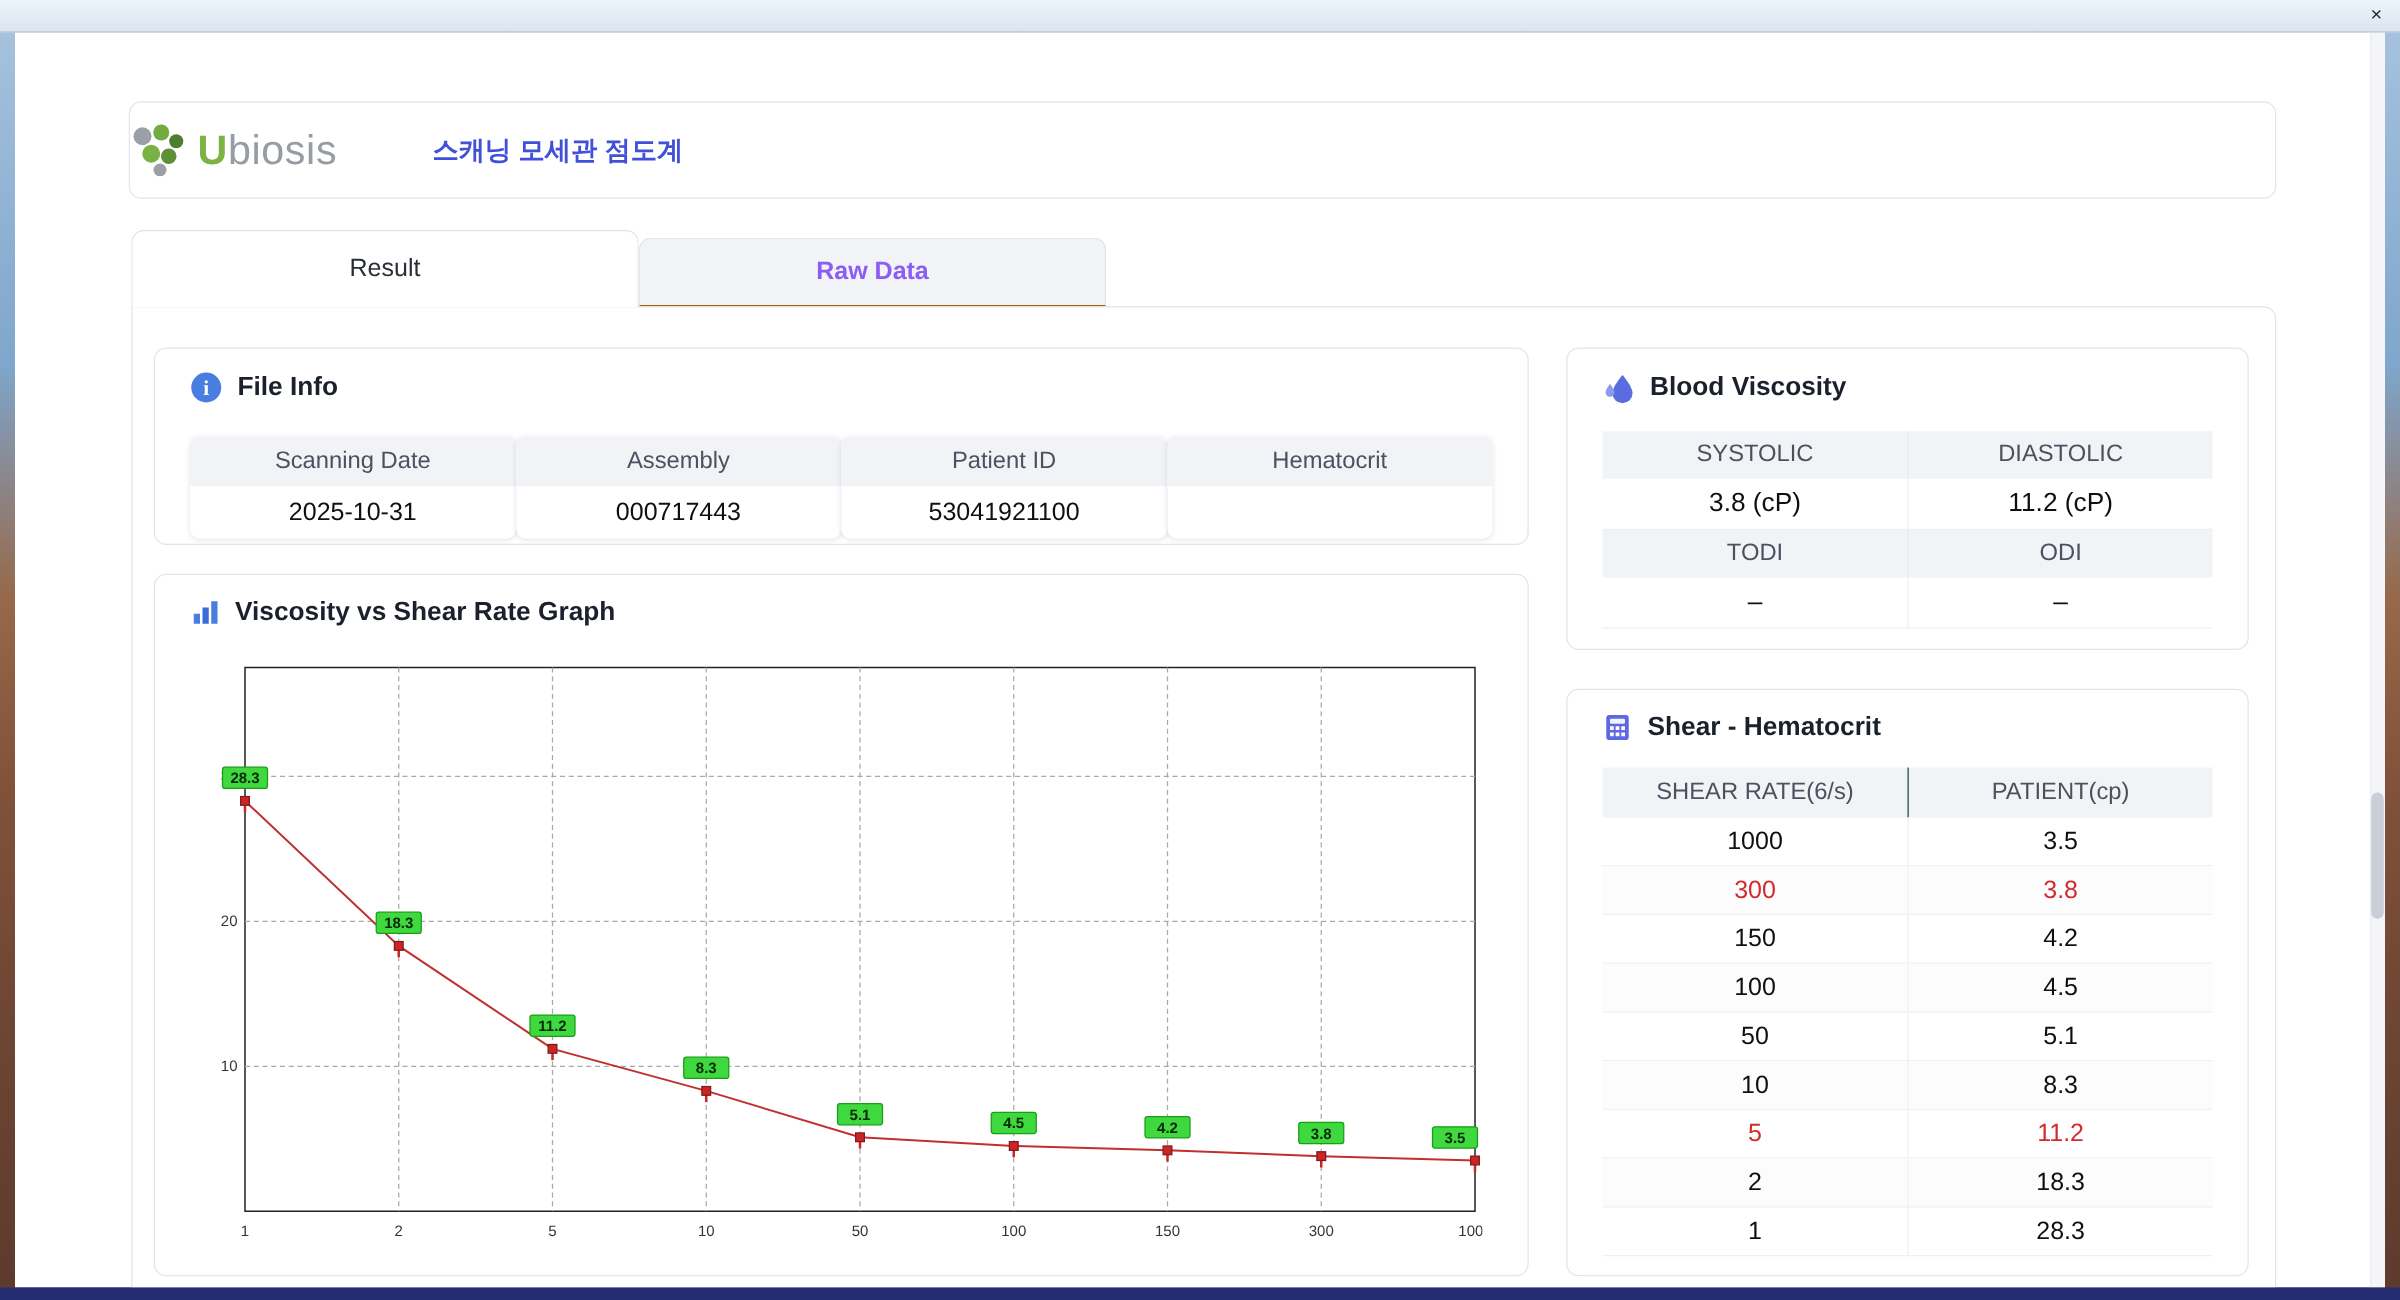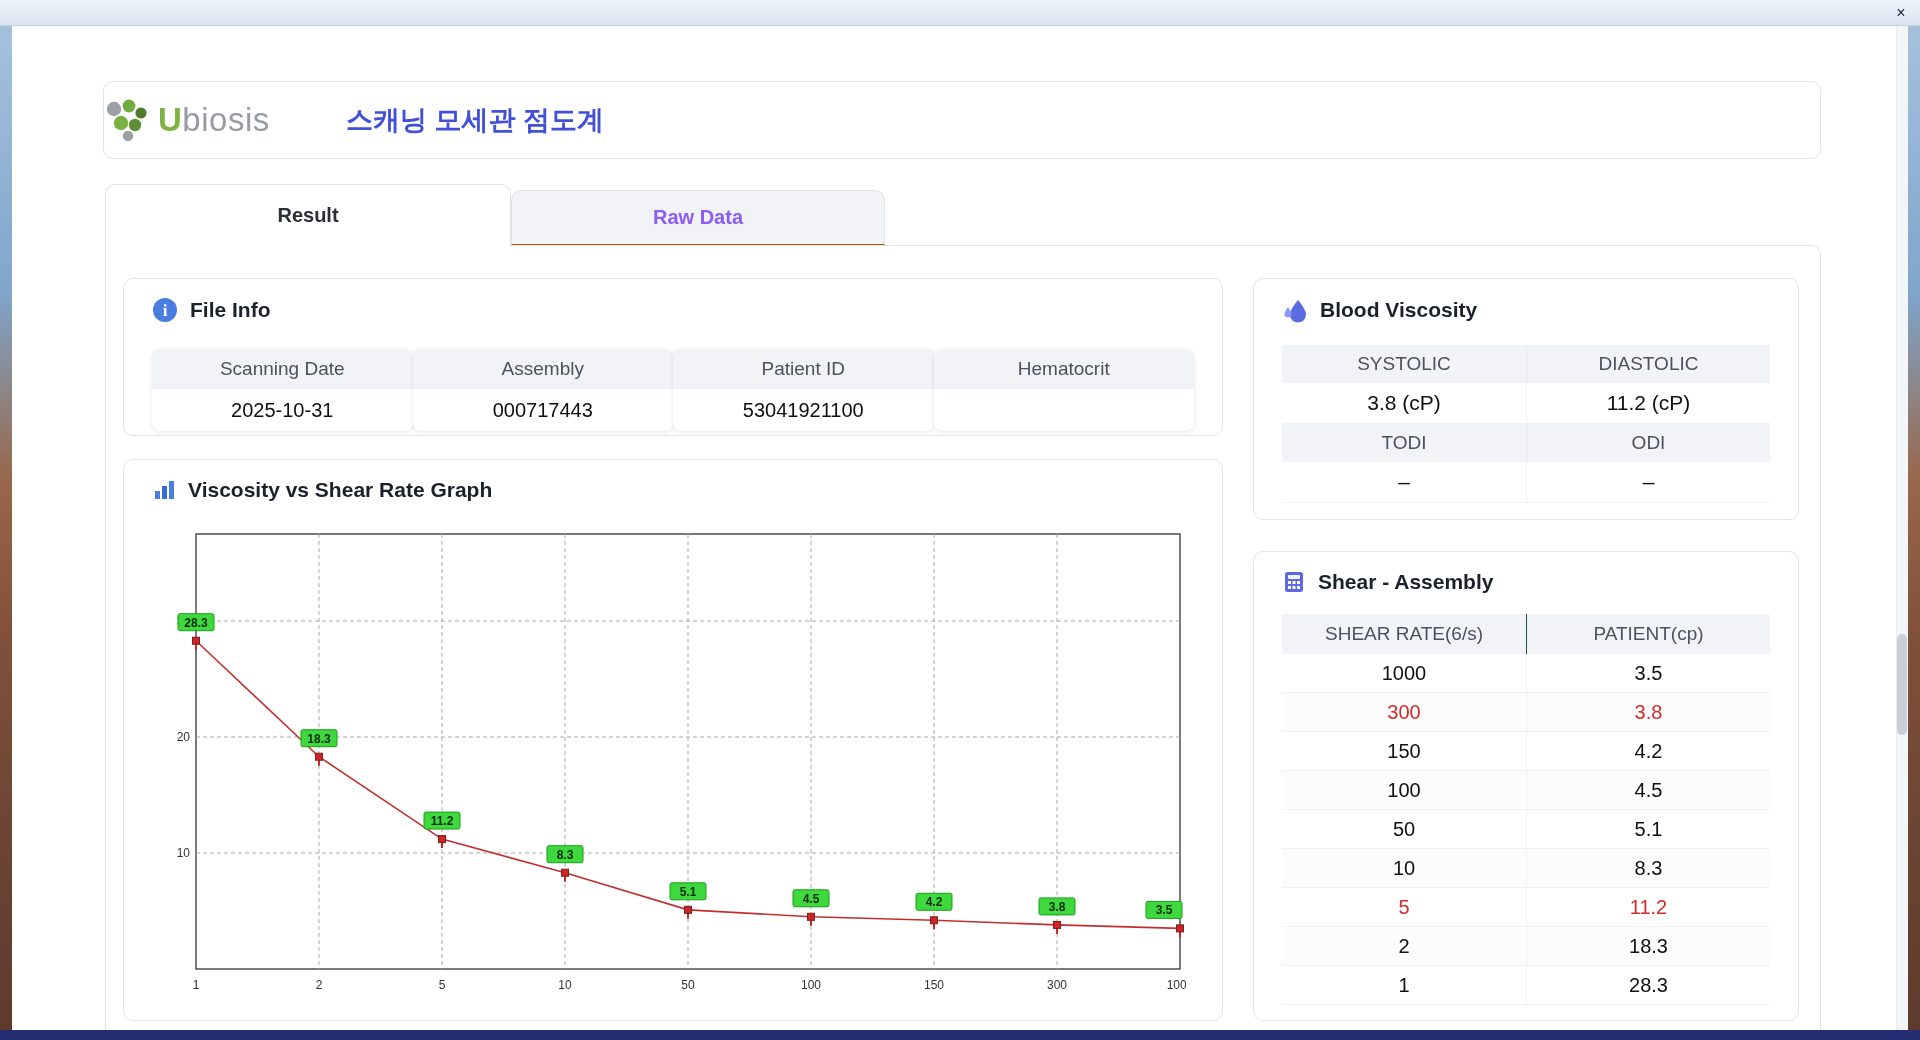--- a/index.html
+++ b/index.html
@@ -12,24 +12,24 @@
 
   .scrollbar{position:absolute;right:0;top:0;width:12px;height:100%;background:#f4f5f8;border-left:1px solid #ebecef;z-index:5}
   .scroll-thumb{position:absolute;right:1px;top:608px;width:10px;height:101px;background:#c9ced8;border-radius:5px}
 
   .card{position:absolute;background:#fff;border:1px solid #e3e4e9;border-radius:10px}
 
   .header-card{left:91px;top:55px;width:1718px;height:78px;display:flex;align-items:center;}
   .logo{display:flex;align-items:center;gap:8px;width:206px}
   .logo-text{font-size:33px;letter-spacing:.5px;color:#979ca3}
   .logo-u{color:#7cb342;font-weight:600}
-  .app-title{font-size:27px;font-weight:700;color:#4150d8;margin-left:36px}
+  .app-title{font-size:21px;font-weight:700;color:#4150d8;margin-left:36px}
 
   .tab{position:absolute;display:flex;align-items:center;justify-content:center;font-size:20px;border:1px solid #e2e3e8;border-bottom:none;border-radius:10px 10px 0 0;z-index:3}
-  .tab-result{left:93px;top:158px;width:406px;height:62px;background:#fff;color:#2a2e35;font-weight:700}
+  .tab-result{left:93px;top:158px;width:406px;height:62px;background:#fff;color:#2a2e35;font-weight:400}
   .tab-raw{left:499px;top:164px;width:374px;height:55px;background:#f2f3f6;color:#8b5cf6;font-weight:600;border-bottom:1px solid #a16207;z-index:2}
 
   .panel{position:absolute;left:93px;top:219px;width:1716px;height:800px;background:#fff;border:1px solid #e2e3e8;border-radius:0 10px 10px 10px;z-index:1}
 
   .card-title{display:flex;align-items:center;gap:12px;padding:18px 0 0 28px;font-size:21px;font-weight:700;color:#1b212c}
   .card-title svg{flex:0 0 auto}
 
   .file-info{left:17px;top:32px;width:1100px;height:158px}
   .fields{position:absolute;left:28px;right:28px;top:70px;display:flex;}
   .field{flex:1;border-radius:8px;box-shadow:0 1px 4px rgba(25,35,70,.12);overflow:hidden;background:#fff}
@@ -224,21 +224,21 @@
         <svg width="24" height="24" viewBox="0 0 24 24">
           <rect x="3" y="2" width="18" height="20" rx="2.5" fill="#5d68e2"></rect>
           <rect x="6" y="5" width="12" height="4" rx="1" fill="#fff" opacity="0.92"></rect>
           <rect x="6" y="11" width="3" height="3" fill="#fff"></rect>
             <rect x="10.5" y="11" width="3" height="3" fill="#fff"></rect>
             <rect x="15" y="11" width="3" height="3" fill="#fff"></rect>
           <rect x="6" y="16" width="3" height="3" fill="#fff"></rect>
             <rect x="10.5" y="16" width="3" height="3" fill="#fff"></rect>
             <rect x="15" y="16" width="3" height="3" fill="#fff"></rect>
         </svg>
-        <span>Shear - Assembly</span>
+        <span>Shear - Hematocrit</span>
       </div>
       <div class="sv-table">
         <div class="sv-head">
           <div class="sv-hcell">SHEAR RATE(6/s)</div>
           <div class="sv-hcell">PATIENT(cp)</div>
         </div>
         <div>
             <div class="sv-row">
               <div class="sv-cell">1000</div>
               <div class="sv-cell sv-right">3.5</div>

